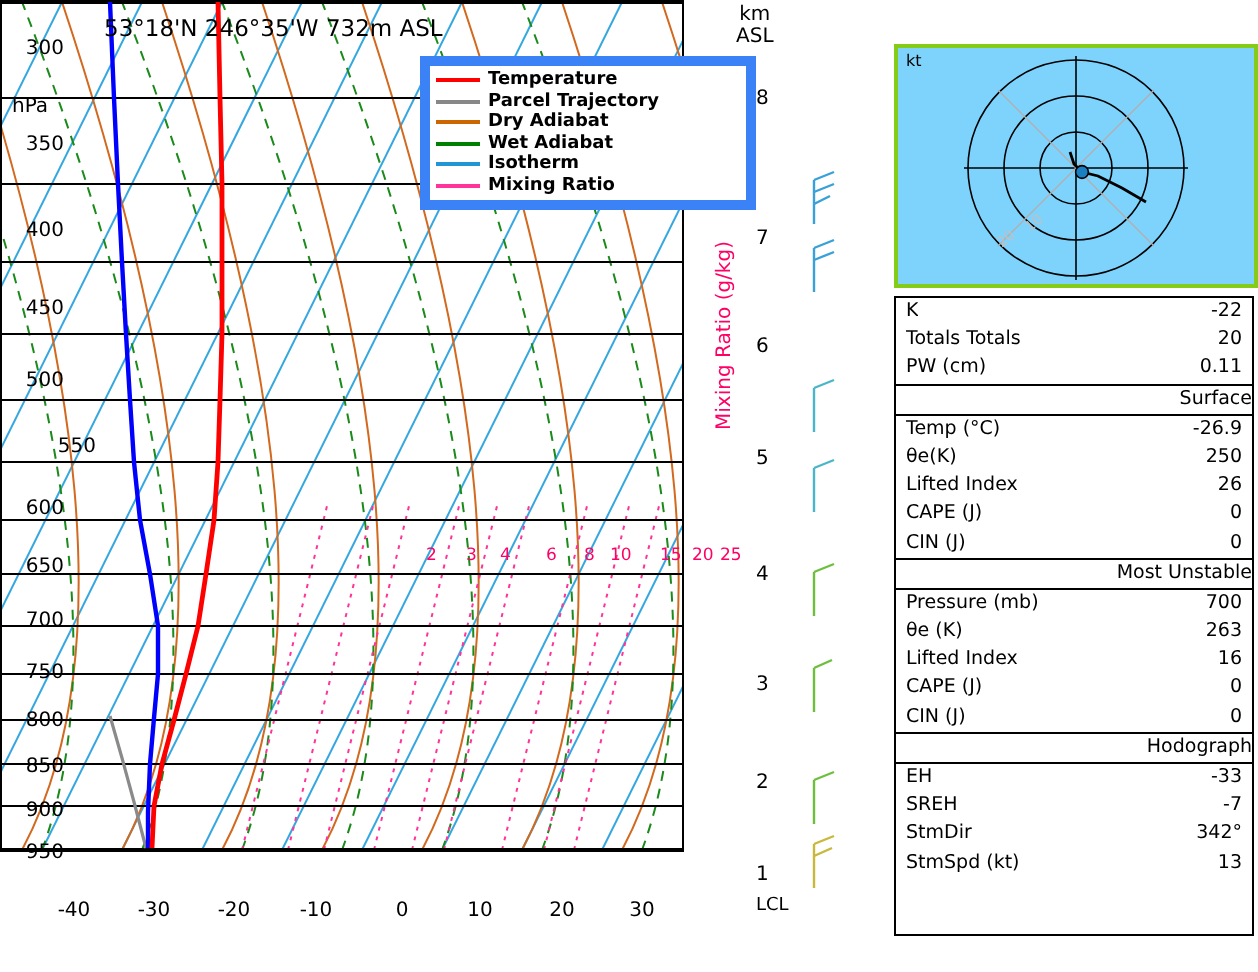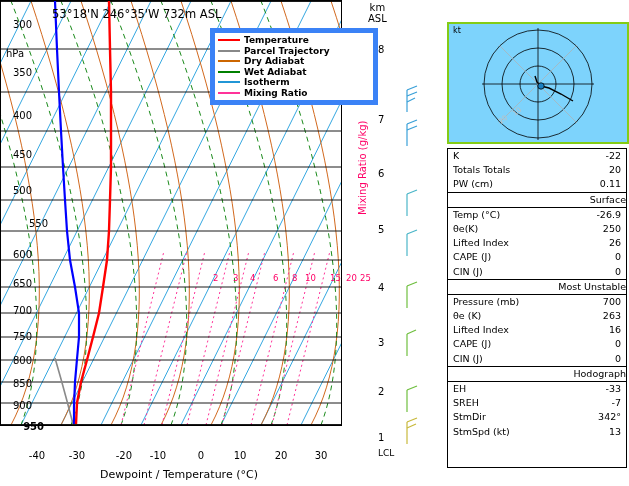--- a/index.html
+++ b/index.html
@@ -148,32 +148,31 @@
     <div class="ylab" style="left:0px;top:149px;">450</div>
     <div class="ylab" style="left:0px;top:185px;">500</div>
     <div class="ylab" style="left:16px;top:218px;">550</div>
     <div class="ylab" style="left:0px;top:249px;">600</div>
     <div class="ylab" style="left:0px;top:278px;">650</div>
     <div class="ylab" style="left:0px;top:305px;">700</div>
     <div class="ylab" style="left:0px;top:331px;">750</div>
     <div class="ylab" style="left:0px;top:355px;">800</div>
     <div class="ylab" style="left:0px;top:378px;">850</div>
     <div class="ylab" style="left:0px;top:400px;">900</div>
-    <div class="ylab" style="left:12px;top:421px;font-weight:bold;">950</div>
+    <div class="ylab" style="left:0px;top:421px;">950</div>
 
     <div class="xlab" style="left:22px;top:450px;">-40</div>
     <div class="xlab" style="left:62px;top:450px;">-30</div>
-    <div class="xlab" style="left:102px;top:450px;text-align:right;">-20</div>
+    <div class="xlab" style="left:102px;top:450px;">-20</div>
     <div class="xlab" style="left:143px;top:450px;">-10</div>
     <div class="xlab" style="left:186px;top:450px;">0</div>
     <div class="xlab" style="left:225px;top:450px;">10</div>
     <div class="xlab" style="left:266px;top:450px;">20</div>
     <div class="xlab" style="left:306px;top:450px;">30</div>
 
-    <div id="xaxis-title" class="abs">Dewpoint / Temperature (°C)</div>
 
     <div class="kmtick" style="left:378px;top:44px;">8</div>
     <div class="kmtick" style="left:378px;top:114px;">7</div>
     <div class="kmtick" style="left:378px;top:168px;">6</div>
     <div class="kmtick" style="left:378px;top:224px;">5</div>
     <div class="kmtick" style="left:378px;top:282px;">4</div>
     <div class="kmtick" style="left:378px;top:337px;">3</div>
     <div class="kmtick" style="left:378px;top:386px;">2</div>
     <div class="kmtick" style="left:378px;top:432px;">1</div>
     <div id="lcl-label">LCL</div>

